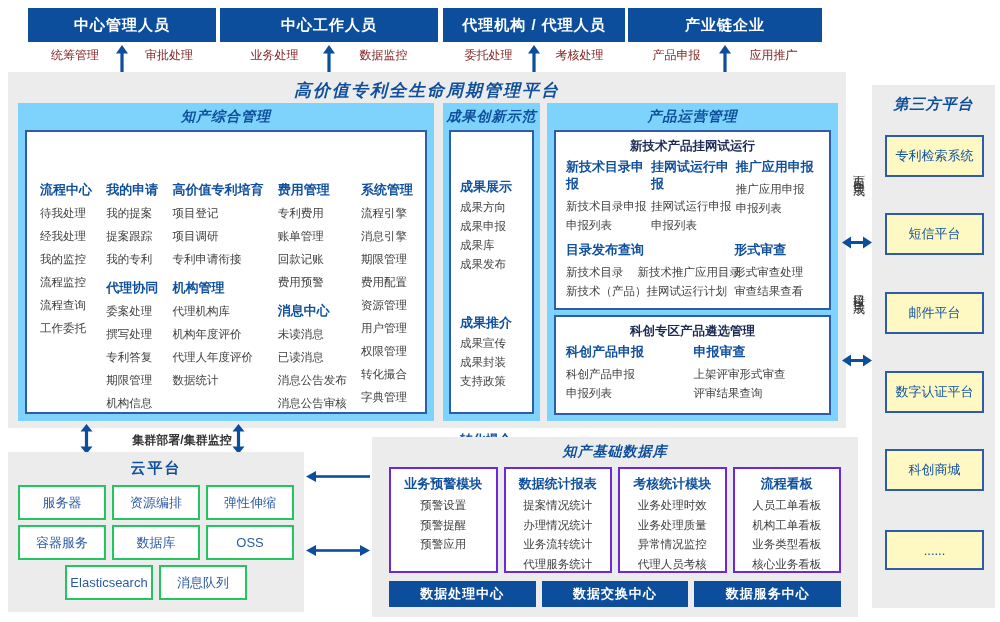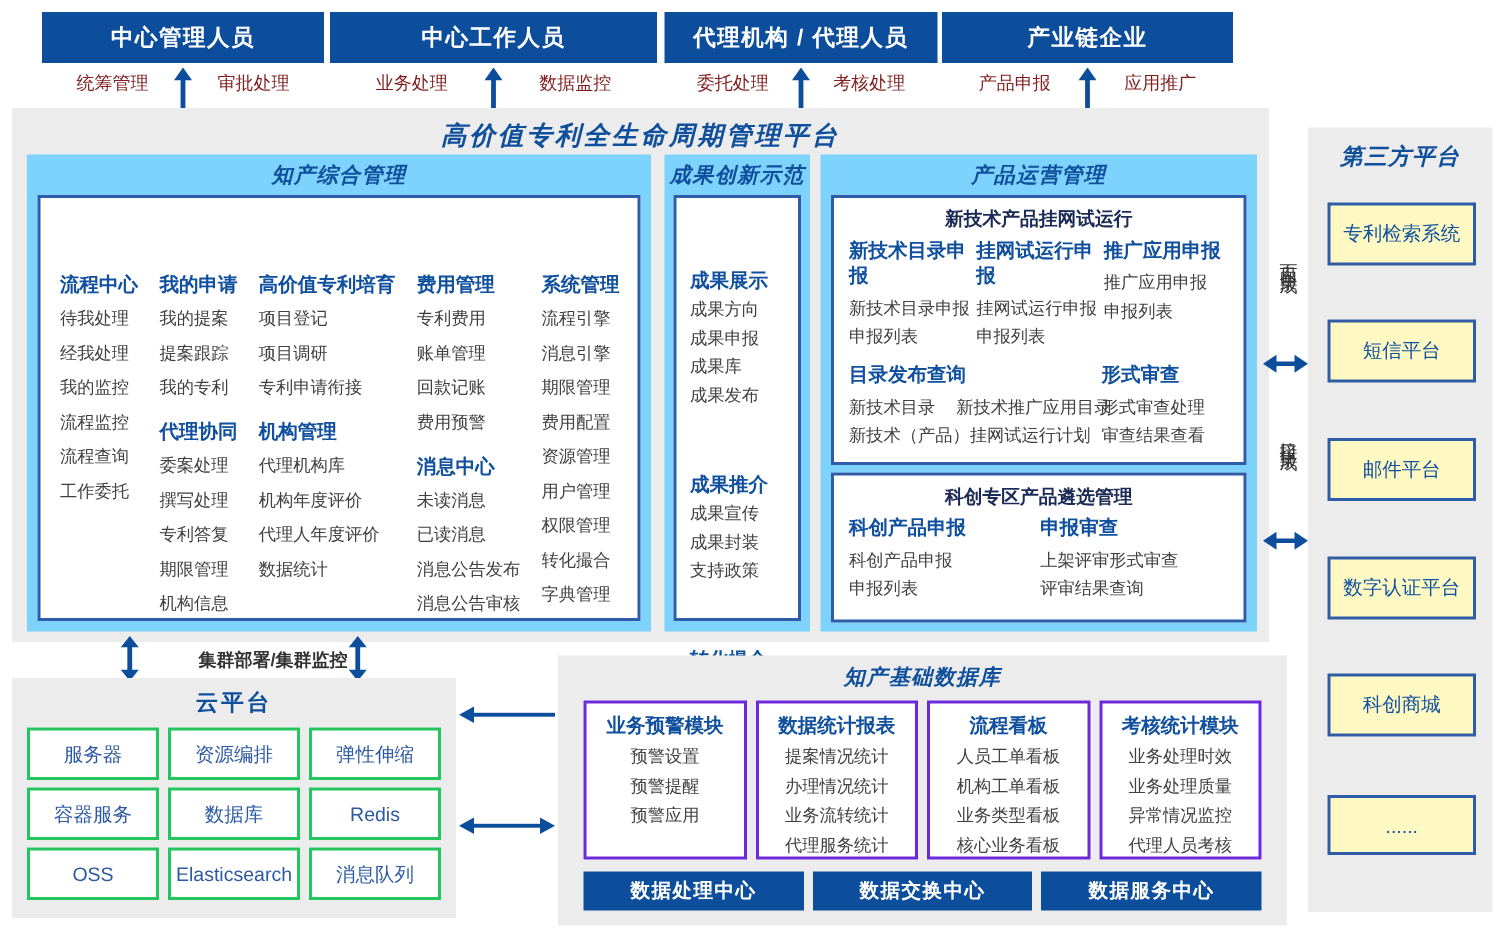--- a/index.html
+++ b/index.html
@@ -300,21 +300,20 @@
     </svg>
 
   <div class="panel" style="left:8px;top:452px;width:296px;height:160px;">
     <div class="cloud-title">云平台</div>
     <div class="cgrid">
       <div class="cbox">服务器</div>
       <div class="cbox">资源编排</div>
       <div class="cbox">弹性伸缩</div>
       <div class="cbox">容器服务</div>
       <div class="cbox">数据库</div>
-      <div class="cbox">Redis</div>
       <div class="cbox">OSS</div>
       <div class="cbox">Elasticsearch</div>
       <div class="cbox">消息队列</div>
     </div>
   </div>
 
   <svg class="abs" style="left:306px;top:470px;" width="64" height="13" viewBox="0 0 64 13">
       <polygon class="arr" points="0,6.5 10,1 10,12"></polygon>
       <rect class="arr" x="9" y="5.2" width="55" height="2.6"></rect>
     </svg>
@@ -334,33 +333,33 @@
         <div class="gi">预警应用</div>
       </div>
       <div class="module">
         <div class="ghead">数据统计报表</div>
         <div class="gi">提案情况统计</div>
         <div class="gi">办理情况统计</div>
         <div class="gi">业务流转统计</div>
         <div class="gi">代理服务统计</div>
       </div>
       <div class="module">
+        <div class="ghead">考核统计模块</div>
+        <div class="gi">业务处理时效</div>
+        <div class="gi">业务处理质量</div>
+        <div class="gi">异常情况监控</div>
+        <div class="gi">代理人员考核</div>
+      </div>
+      <div class="module">
         <div class="ghead">流程看板</div>
         <div class="gi">人员工单看板</div>
         <div class="gi">机构工单看板</div>
         <div class="gi">业务类型看板</div>
         <div class="gi">核心业务看板</div>
       </div>
-      <div class="module">
-        <div class="ghead">考核统计模块</div>
-        <div class="gi">业务处理时效</div>
-        <div class="gi">业务处理质量</div>
-        <div class="gi">异常情况监控</div>
-        <div class="gi">代理人员考核</div>
-      </div>
     </div>
     <div class="centers">
       <div class="center">数据处理中心</div>
       <div class="center">数据交换中心</div>
       <div class="center">数据服务中心</div>
     </div>
   </div>
 
 </div>
 

